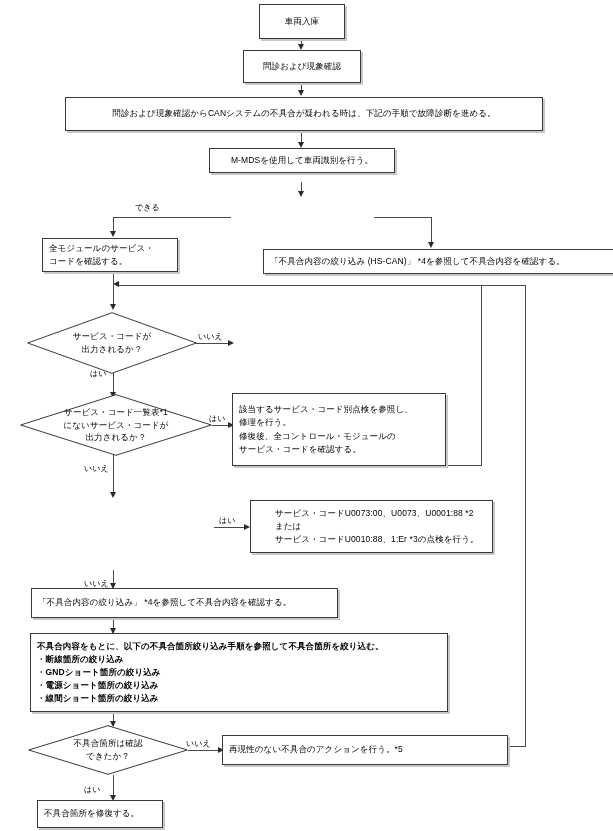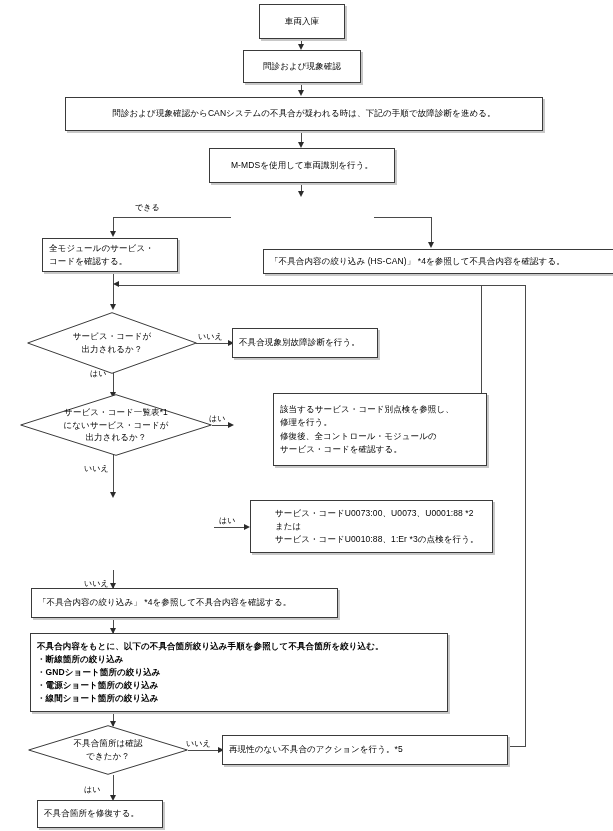--- a/index.html
+++ b/index.html
@@ -183,21 +183,21 @@
   </div>
 
   <div class="node center" style="left:259px; top:4px; width:86px; height:35px;">
     <span class="txt">車両入庫</span>
   </div>
 
   <div class="node center" style="left:65px; top:97px; width:478px; height:34px;">
     <span class="txt">問診および現象確認からCANシステムの不具合が疑われる時は、下記の手順で故障診断を進める。</span>
   </div>
 
-  <div class="node center" style="left:209px; top:148px; width:186px; height:35px;">
+  <div class="node center" style="left:209px; top:148px; width:186px; height:25px;">
     <span class="txt">M-MDSを使用して車両識別を行う。</span>
   </div>
 
 
   <div class="node left" style="left:42px; top:238px; width:136px; height:34px;">
     <span class="txt">全モジュールのサービス・
 コードを確認する。</span>
   </div>
 
   <div class="node left" style="left:263px; top:249px; width:372px; height:25px;">
@@ -205,34 +205,31 @@
   </div>
 
   <div class="diamond" style="left:27px; top:312px; width:170px; height:62px;">
     <svg viewBox="0 0 170 62" preserveAspectRatio="none">
       <polygon points="85,0.7 169.3,31 85,61.3 0.7,31" fill="#ffffff" stroke="#3a3a3a" stroke-width="1"></polygon>
     </svg>
     <div class="dlabel">サービス・コードが
 出力されるか？</div>
   </div>
 
-  <div class="node left" style="left:232px; top:328px; width:146px; height:30px;">
-    <span class="txt">不具合現象別故障診断を行う。</span>
-  </div>
 
   <div class="diamond" style="left:20px; top:394px; width:192px; height:62px;">
     <svg viewBox="0 0 192 62" preserveAspectRatio="none">
       <polygon points="96,0.7 191.3,31 96,61.3 0.7,31" fill="#ffffff" stroke="#3a3a3a" stroke-width="1"></polygon>
     </svg>
     <div class="dlabel">サービス・コード一覧表*1
 にないサービス・コードが
 出力されるか？</div>
   </div>
 
-  <div class="node left" style="left:232px; top:393px; width:214px; height:73px;margin-left:41px;">
+  <div class="node left" style="left:232px; top:393px; width:214px; height:73px;">
     <span class="txt">該当するサービス・コード別点検を参照し、
 修理を行う。
 修復後、全コントロール・モジュールの
 サービス・コードを確認する。</span>
   </div>
 
 
   <div class="node left" style="left:250px; top:500px; width:243px; height:53px;padding-left:24px;">
     <span class="txt">サービス・コードU0073:00、U0073、U0001:88 *2
 または

